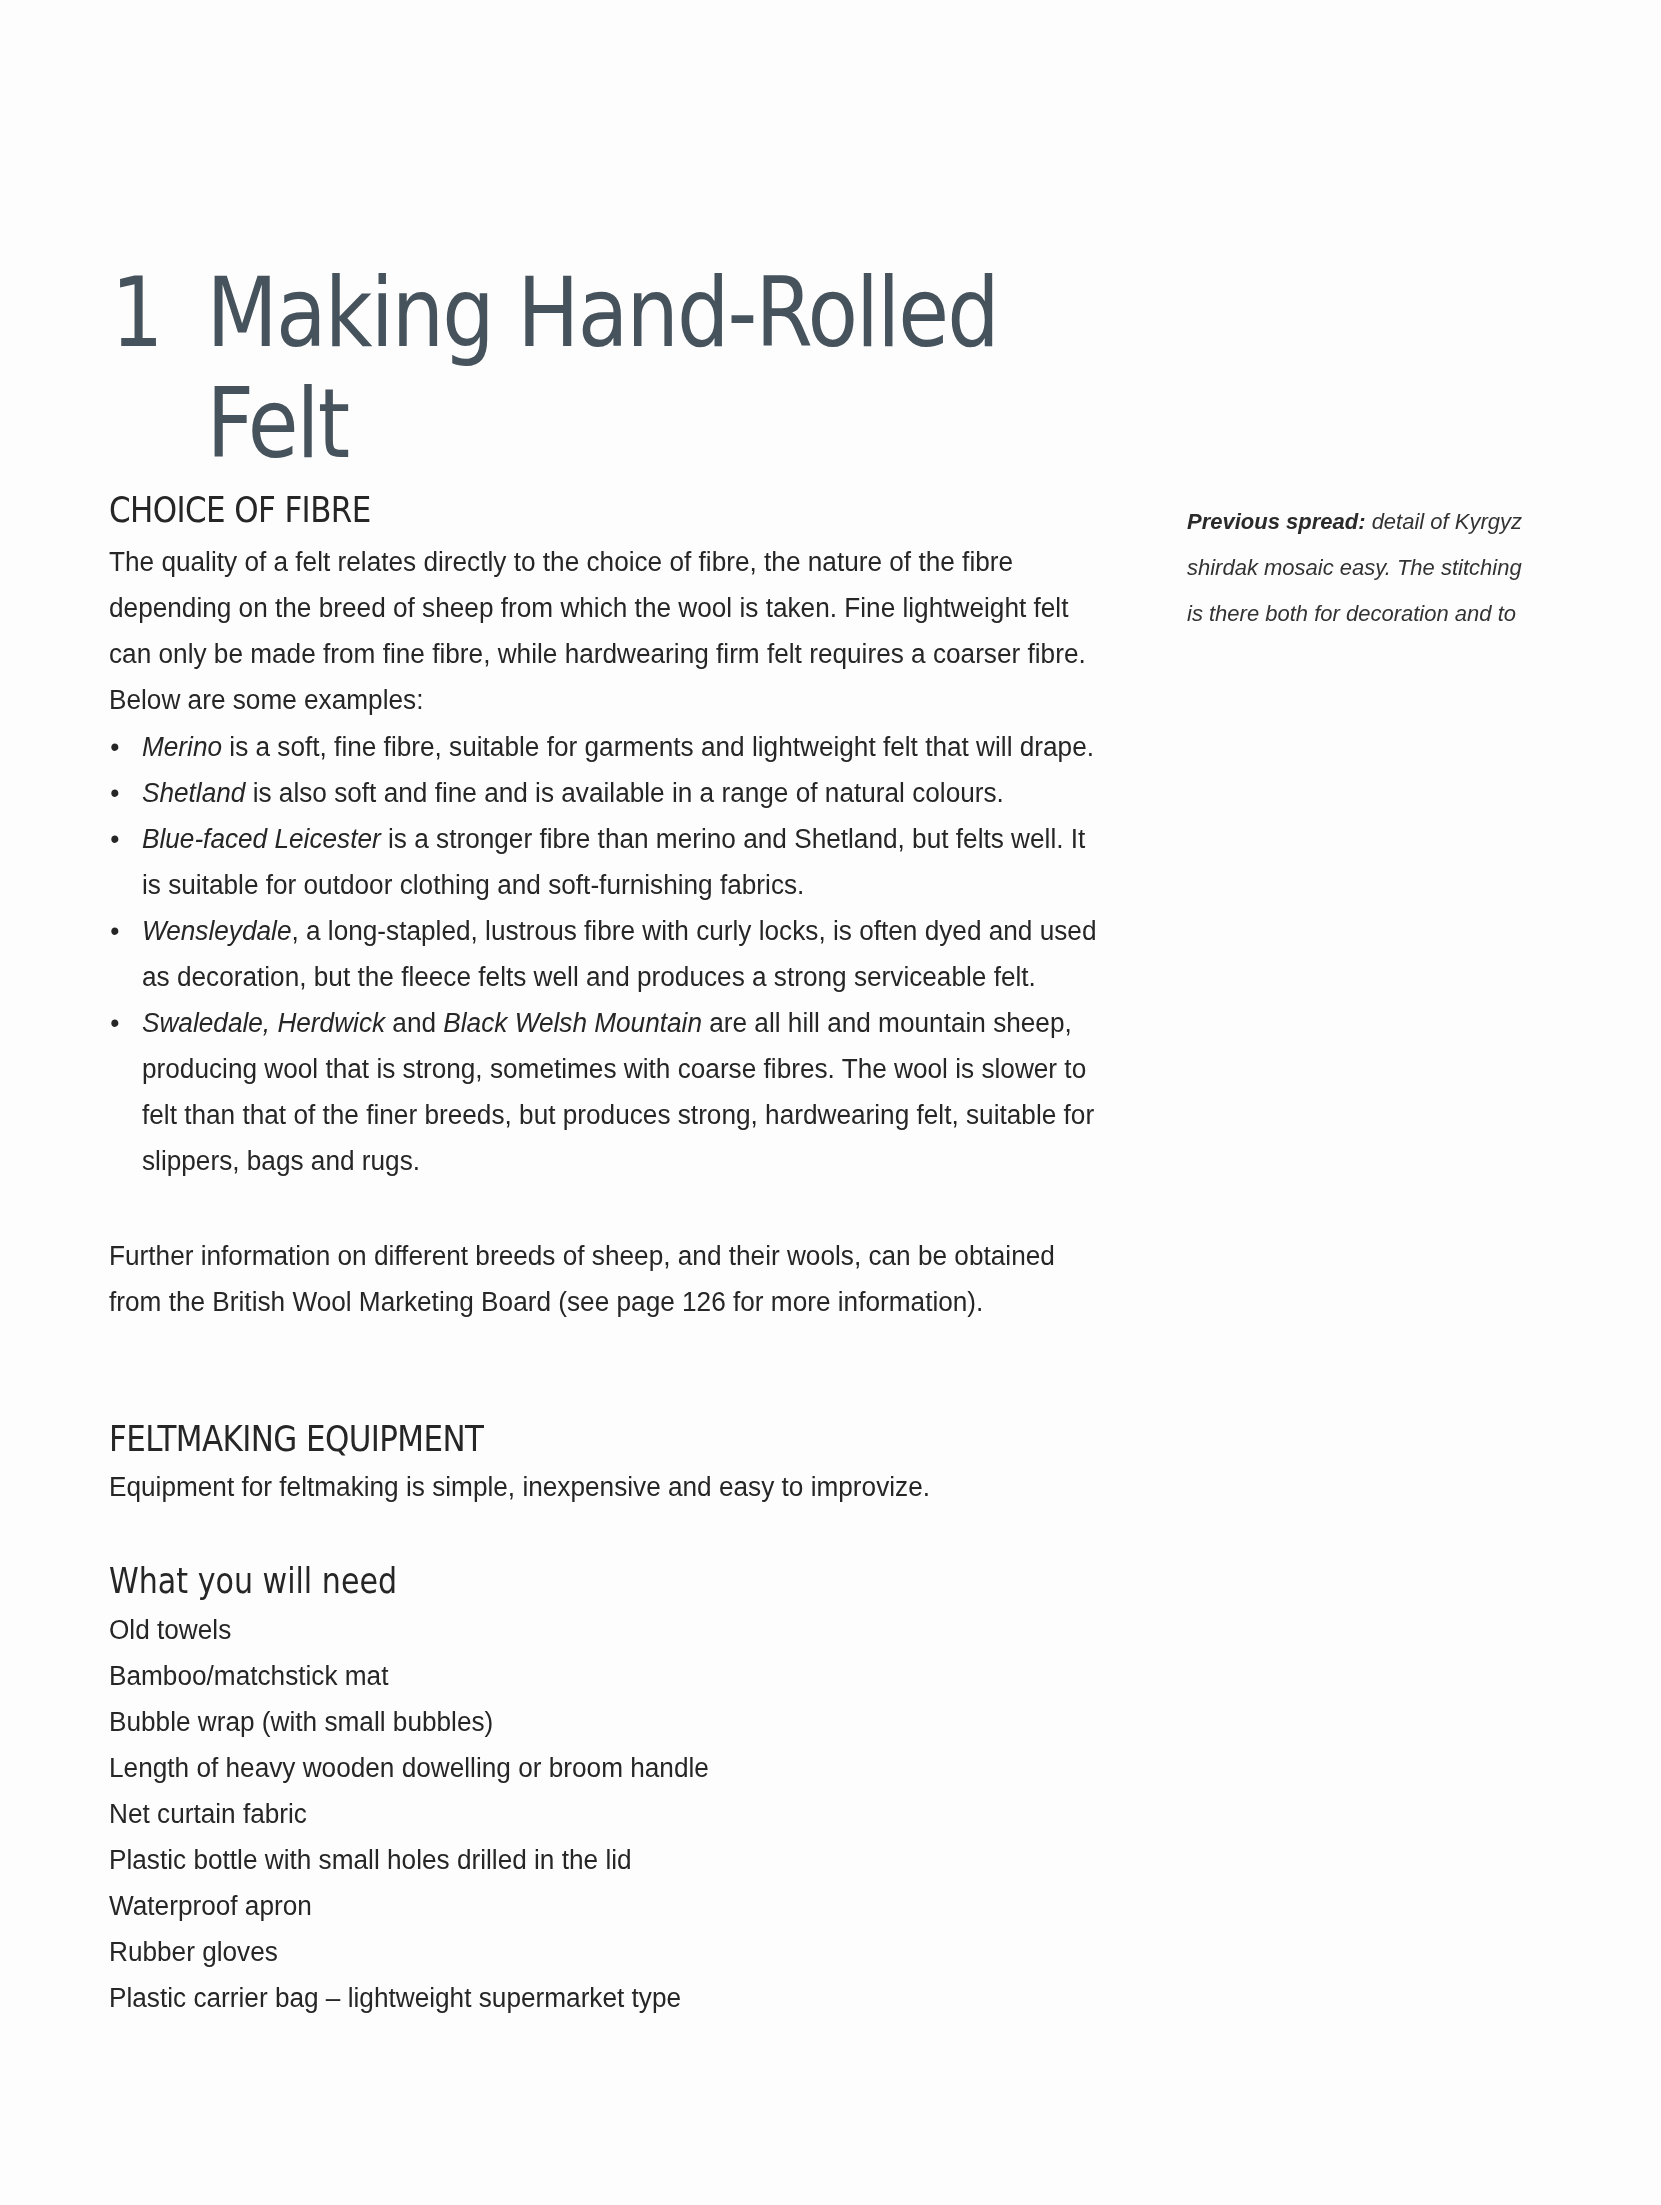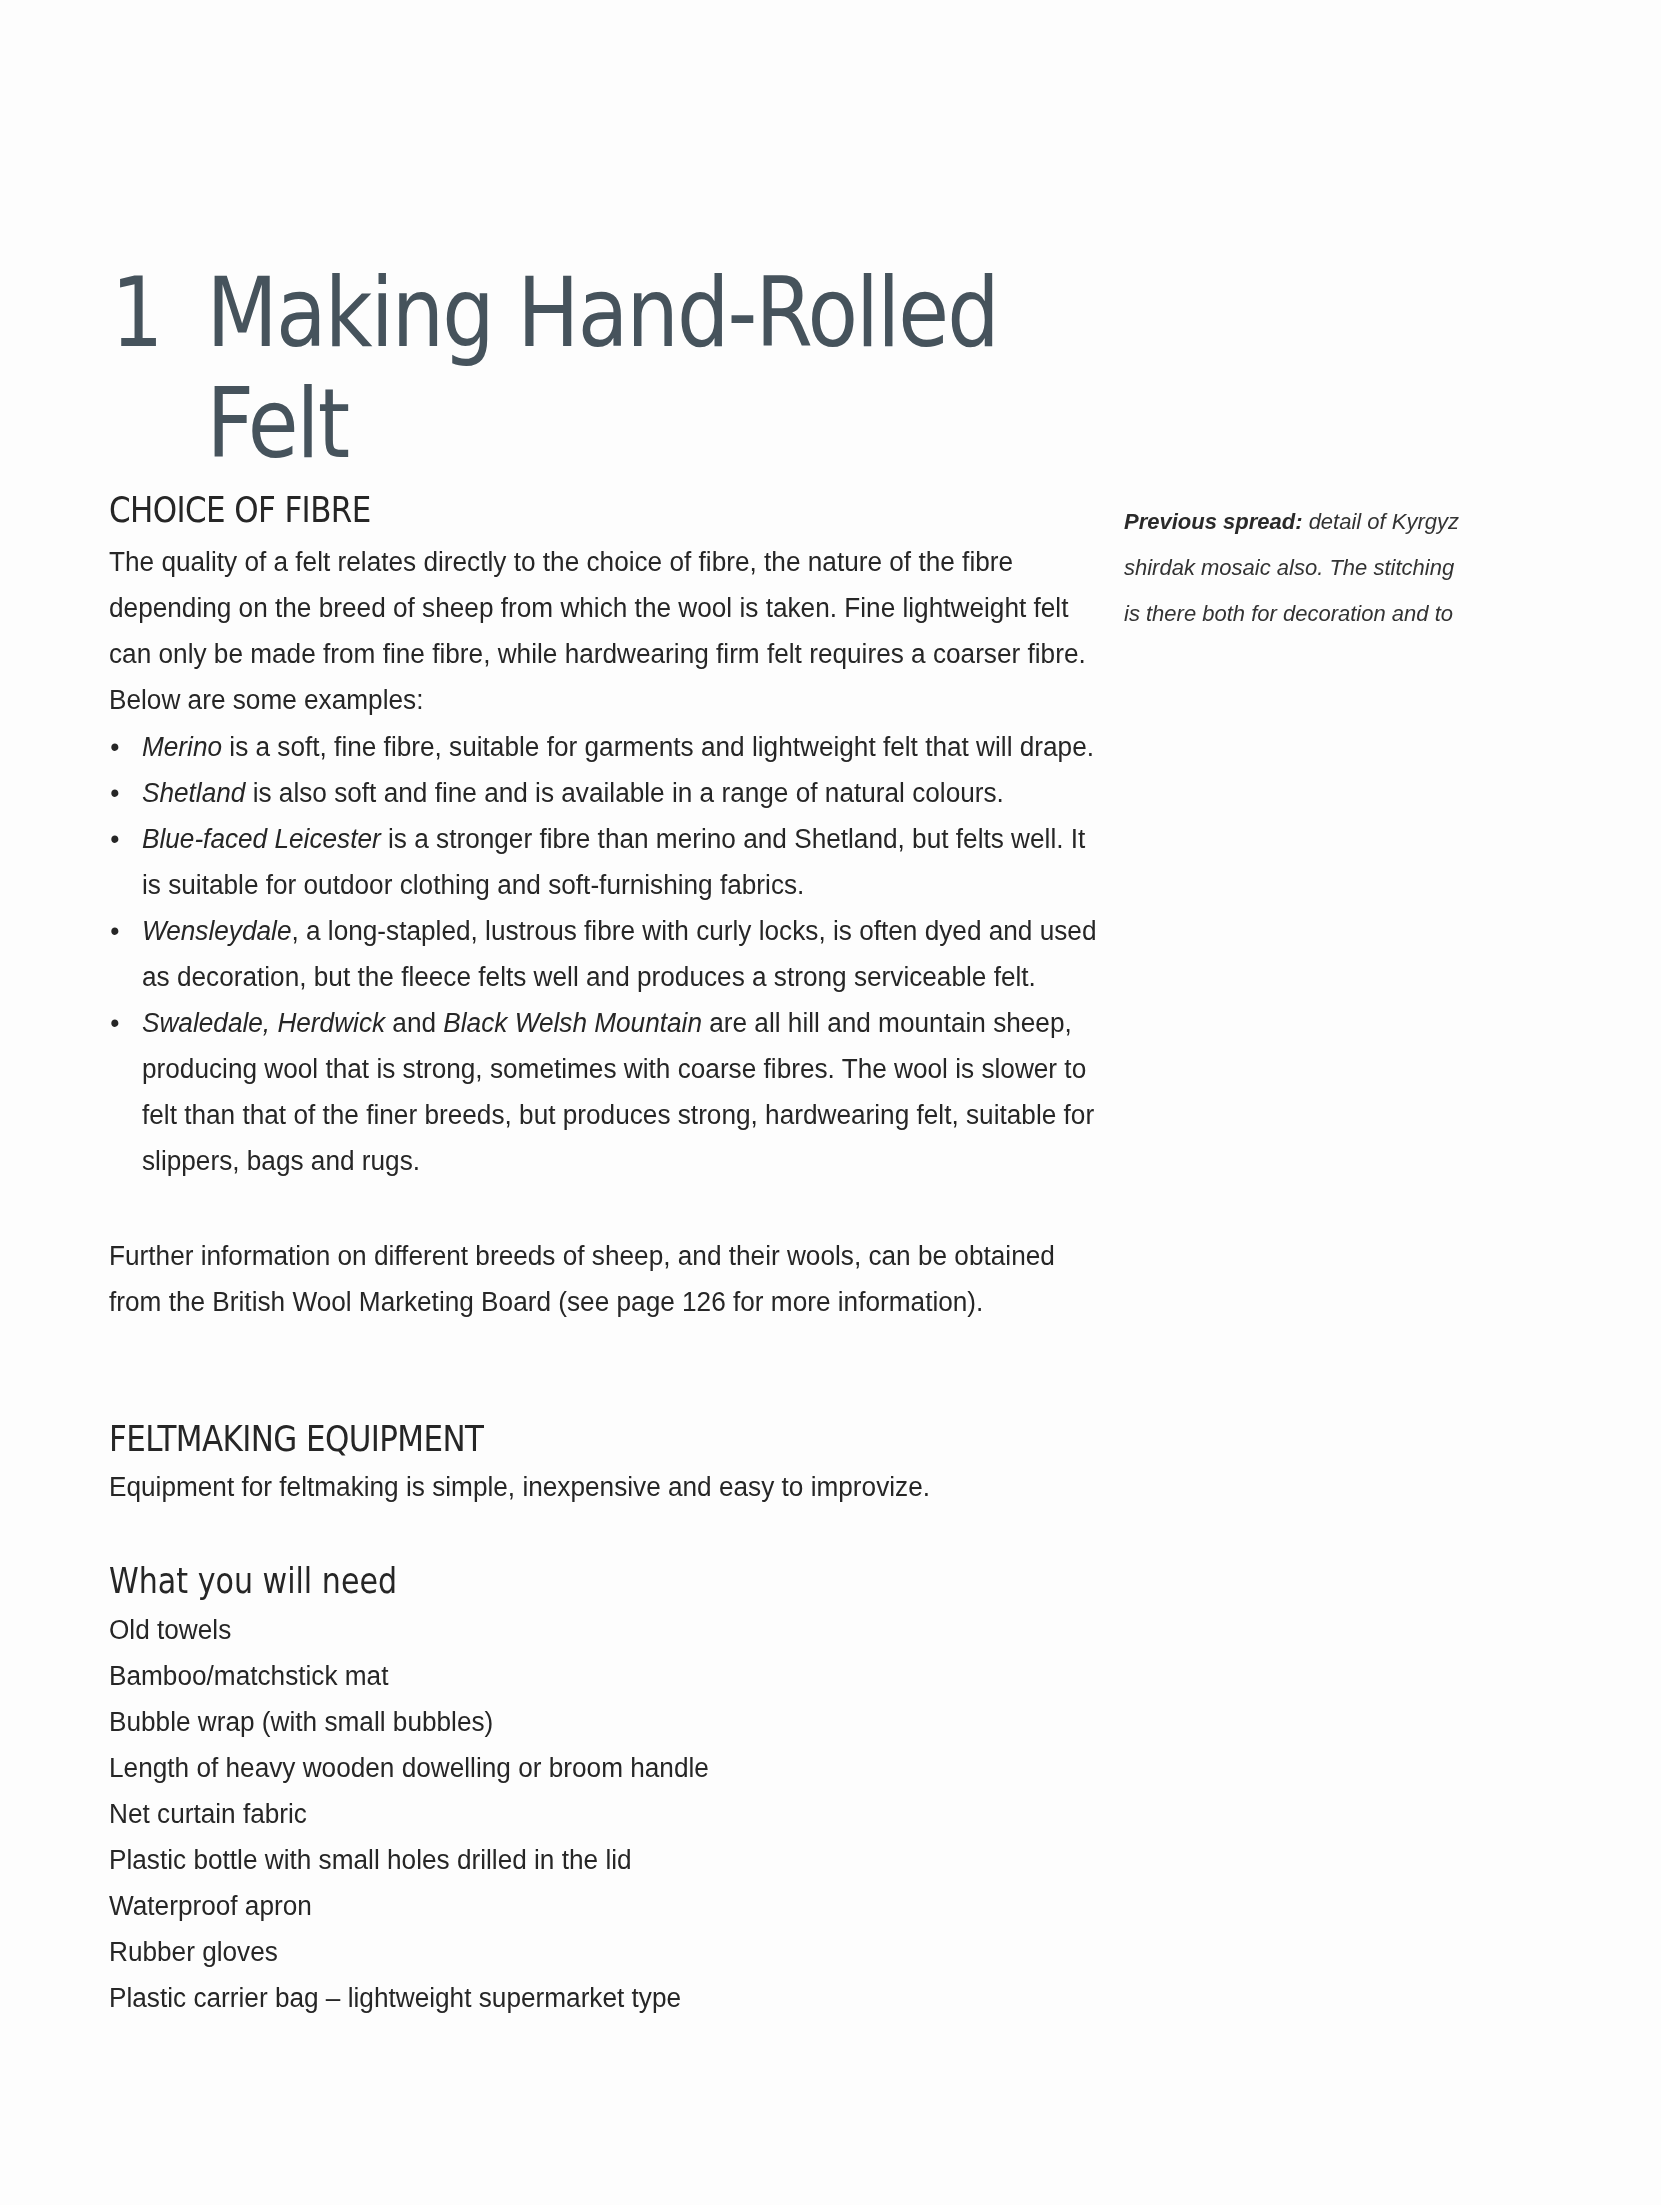--- a/index.html
+++ b/index.html
@@ -128,21 +128,21 @@
     font-size: 27px;
     line-height: 46px;
     color: #262626;
     transform: scaleX(0.97);
     transform-origin: left top;
     white-space: nowrap;
   }
 
   .sidebar {
     position: absolute;
-    left: 1124px;
+    left: 1187px;
     top: 499px;
     width: 416px;
     font-size: 22px;
     line-height: 46px;
     color: #333333;
     font-style: italic;
     white-space: nowrap;
   }
   .sidebar .line { display: block; }
   .sidebar b { font-weight: bold; color: #2a2a2a; }
@@ -220,18 +220,18 @@
       <li>Net curtain fabric</li>
       <li>Plastic bottle with small holes drilled in the lid</li>
       <li>Waterproof apron</li>
       <li>Rubber gloves</li>
       <li>Plastic carrier bag – lightweight supermarket type</li>
     </ul>
   </div>
 
   <div class="sidebar">
     <span class="line"><b>Previous spread:</b><span> detail of Kyrgyz</span></span>
-    <span class="line">shirdak mosaic also. The stitching</span>
+    <span class="line">shirdak mosaic easy. The stitching</span>
     <span class="line">is there both for decoration and to</span>
   </div>
 
 </div>
 
 
 </body></html>

